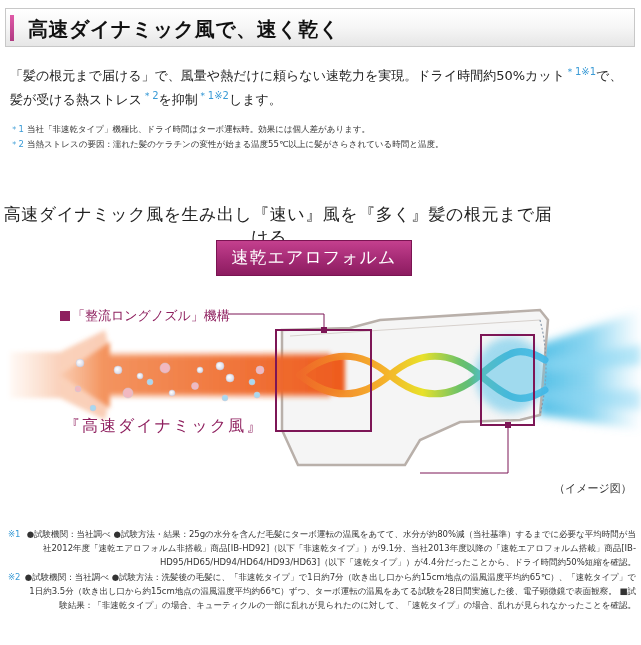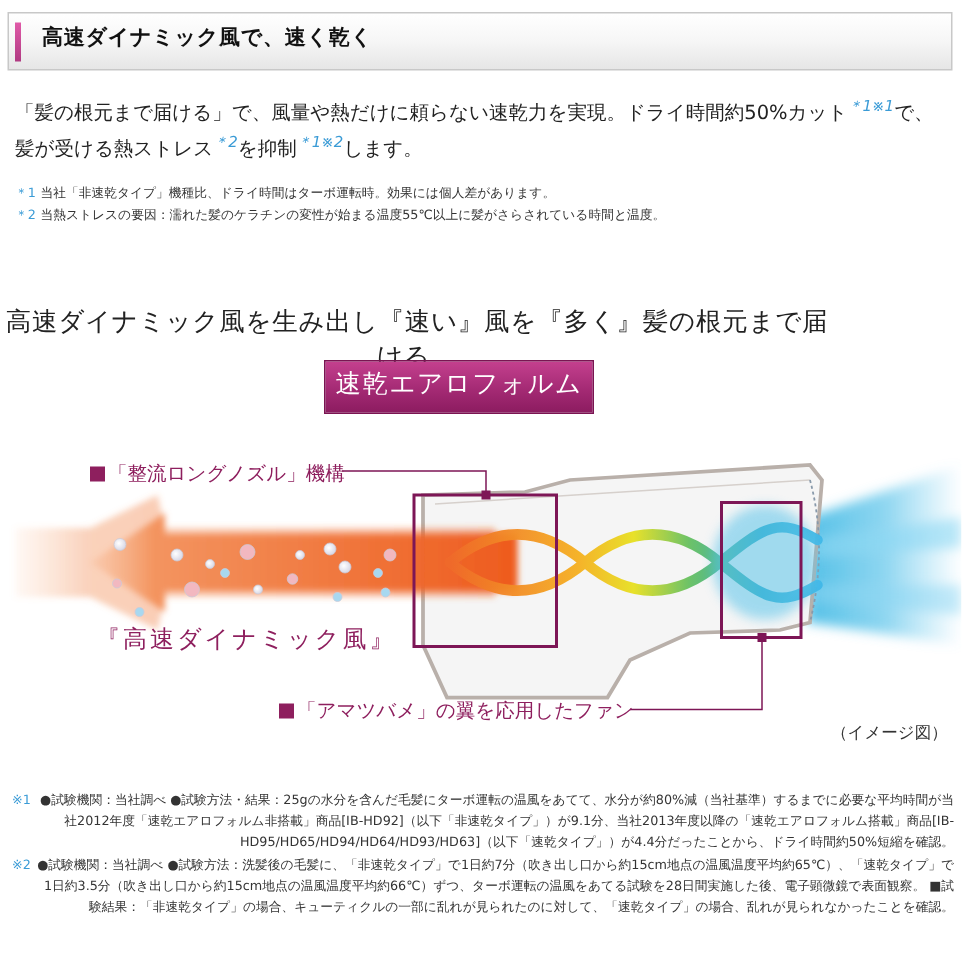--- a/index.html
+++ b/index.html
@@ -10,45 +10,45 @@
     position: absolute; left: 5px; top: 8px; width: 630px; height: 39px;
     border: 1px solid #c8c8c8;
     background: linear-gradient(#ffffff 0%, #f6f6f6 50%, #e6e6e6 100%);
   }
   .title-accent {
     position: absolute; left: 4px; top: 6px; width: 4px; height: 26px;
     background: linear-gradient(#e05aa8, #b03a82);
   }
   .title-text {
     position: absolute; left: 22px; top: 7px;
-    font-size: 14px; font-weight: bold; color: #111; letter-spacing: 0.5px;
+    font-size: 20px; font-weight: bold; color: #111; letter-spacing: 0.5px;
   }
 
   .lead {
     position: absolute; left: 10px; top: 62px; width: 625px;
     font-size: 13px; line-height: 20px; color: #222;
   }
-  .sup { color: #3a9bd6; font-size: 10px; vertical-align: 5px; font-style: italic; }
+  .sup { color: #3a9bd6; font-size: 10px; vertical-align: 5px; }
 
   .notes-top {
     position: absolute; left: 10px; top: 122px; width: 625px;
     font-size: 8.5px; line-height: 15px; color: #333;
   }
   .note-mark { color: #3a9bd6; margin-right: 3px; }
 
   .headline {
     position: absolute; left: 0; top: 203px; width: 556px; text-align: center;
     font-family: "DejaVu Serif", "Liberation Serif", serif;
     font-size: 17px; color: #222; letter-spacing: 0.5px;
   }
   .brand-badge {
-    position: absolute; left: 216px; top: 240px; width: 180px; height: 36px;
+    position: absolute; left: 216px; top: 240px; width: 196px; height: 36px;
     background: linear-gradient(#c4408e 0%, #a42a74 55%, #8c1c60 100%);
     border: 1px solid #7a1452;
-    font-family: Liberation Mono, monospace;
+    font-family: Liberation Sans, sans-serif;
     color: #fff; font-size: 17px; text-align: center; line-height: 34px; letter-spacing: 1px;
   }
 
   .diagram { position: absolute; left: 0; top: 290px; width: 641px; height: 220px; }
   .label-magenta { color: #8e1f5e; font-size: 13px; position: absolute; white-space: nowrap; }
   .label-magenta .sq { display: inline-block; width: 10px; height: 10px; background: #8e1f5e; margin-right: 2px; vertical-align: -1px; }
   .label-wind {
     position: absolute; left: 64px; top: 126px; color: #8e1f5e; font-size: 16px; letter-spacing: 2px;
   }
   .image-caption { position: absolute; left: 554px; top: 191px; font-size: 11px; color: #333; }
@@ -171,23 +171,20 @@
       <rect x="481" y="45" width="53" height="90"></rect>
       <polyline points="508,135 508,183 420,183" stroke-width="1"></polyline>
       <rect x="505" y="132" width="6" height="6" fill="#7d1656" stroke="none"></rect>
     </g>
   </svg>
 
   <div class="label-magenta" style="left:60px; top:17px;">
     <span class="sq"></span><span>「整流ロングノズル」機構</span>
   </div>
   <div class="label-wind">『高速ダイナミック風』</div>
-  <div class="label-magenta" style="left:186px; top:175px;">
-    <span class="sq"></span><span>「アマツバメ」の翼を応用したファン</span>
-  </div>
   <div class="image-caption">（イメージ図）</div>
 </div>
 
 <div class="notes-bottom">
   <div class="nb-item">
     <span class="nb-mark">※1</span>
     <span class="nb-text">●試験機関：当社調べ ●試験方法・結果：25gの水分を含んだ毛髪にターボ運転の温風をあてて、水分が約80%減（当社基準）するまでに必要な平均時間が当社2012年度「速乾エアロフォルム非搭載」商品[IB-HD92]（以下「非速乾タイプ」）が9.1分、当社2013年度以降の「速乾エアロフォルム搭載」商品[IB-HD95/HD65/HD94/HD64/HD93/HD63]（以下「速乾タイプ」）が4.4分だったことから、ドライ時間約50%短縮を確認。</span>
   </div>
   <div class="nb-item">
     <span class="nb-mark">※2</span>

